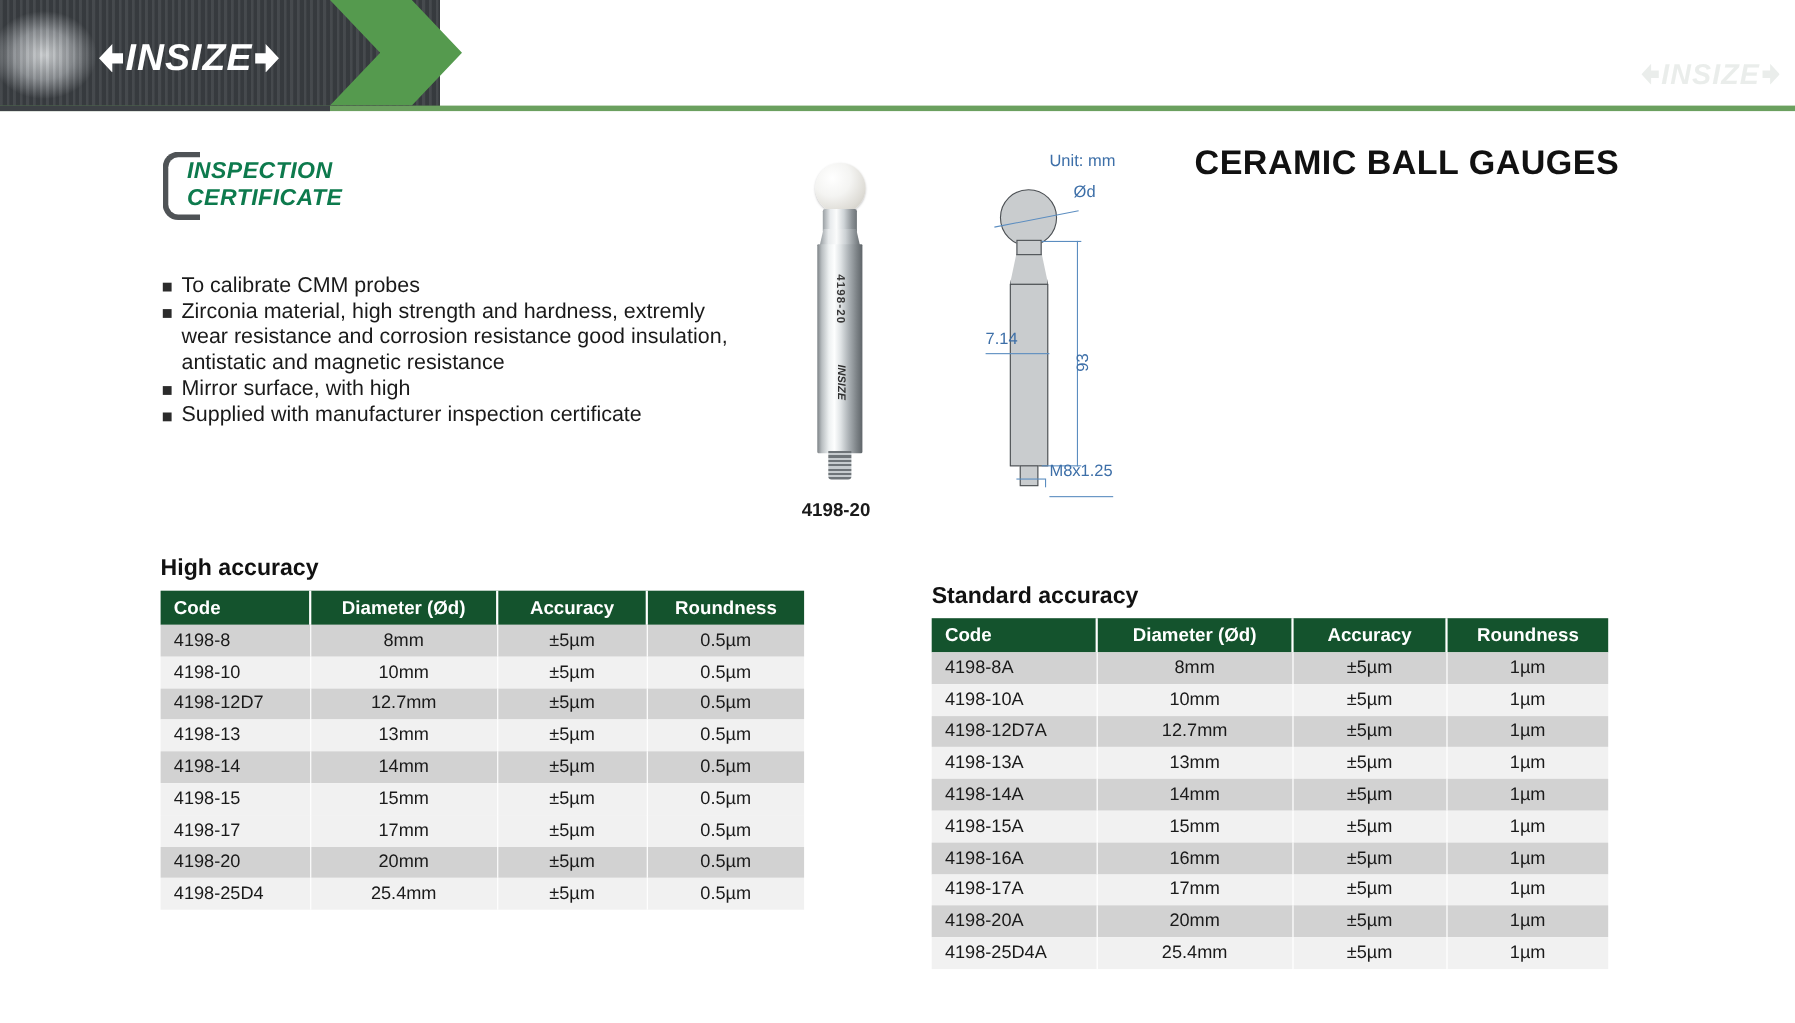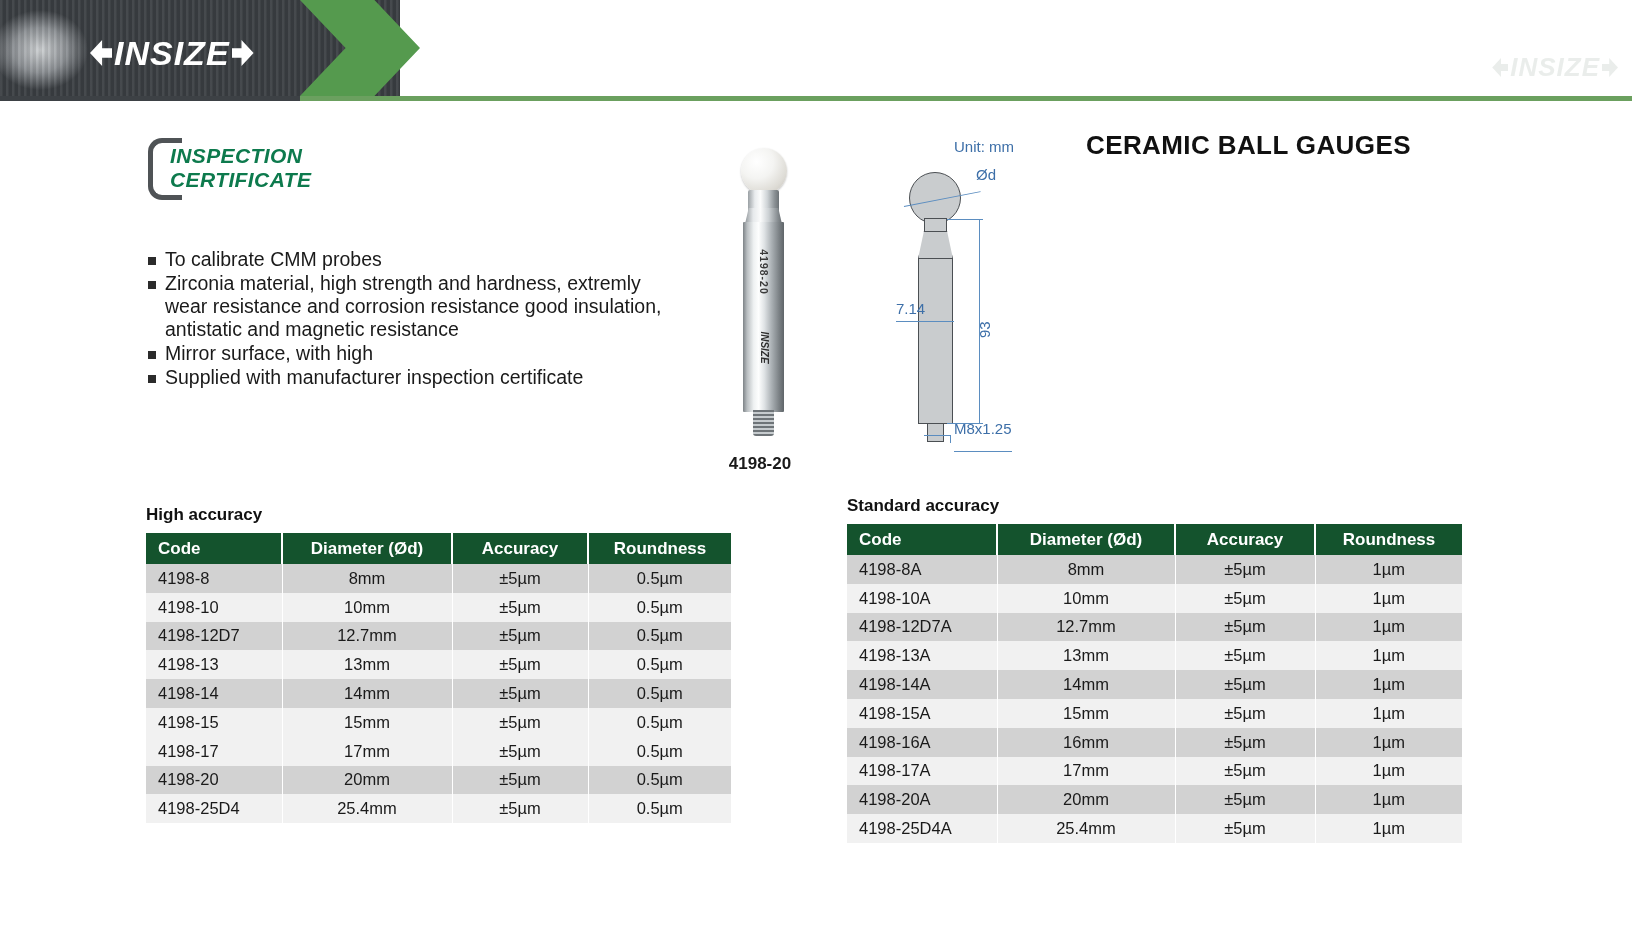--- a/index.html
+++ b/index.html
@@ -175,47 +175,47 @@
     transform:rotate(-90deg);transform-origin:left top;white-space:nowrap;
   }
   .leader{
     position:absolute;height:0;border-top:1.3px solid #5b8dc0;
     transform-origin:left center;
   }
 
   
   .page-title{
     position:absolute;left:1086px;top:130px;
-    font-size:26px;font-weight:bold;letter-spacing:.4px;color:#111111;
+    font-size:31px;font-weight:bold;letter-spacing:.4px;color:#111111;
     white-space:nowrap;
   }
 
   
   .table-block{position:absolute;}
-  .table-title{font-size:17px;font-weight:bold;color:#111;margin-bottom:8px;}
+  .table-title{font-size:21px;font-weight:bold;color:#111;margin-bottom:8px;}
   table.spec{border-collapse:collapse;table-layout:fixed;}
   table.spec th{
     background:#14532d;color:#ffffff;font-size:17px;font-weight:bold;
     height:31px;padding:0 12px;text-align:left;
     border-right:2px solid #ffffff;
   }
   table.spec th.c{text-align:center;padding:0;}
   table.spec th:last-child{border-right:none;}
   table.spec td{
     height:28.8px;font-size:16.5px;color:#1a1a1a;padding:0 12px;
     border-right:1.6px solid #ffffff;
   }
   table.spec td.c{text-align:center;padding:0;}
   table.spec td:last-child{border-right:none;}
   table.spec td.code{font-weight:normal;}
   table.spec tr.odd td{background:#d2d2d2;}
   table.spec tr.even td{background:#f1f1f1;}
 
   .tbl-left{left:146px;top:505px;}
-  .tbl-right{left:847px;top:496px;}
+  .tbl-right{left:847px;top:530px;}
 </style>
 </head>
 <body>
 
 <div class="header">
   <div class="header-photo"></div>
   <div class="header-photo-lines"></div>
   <div class="header-green-arrow"></div>
   <div class="insize-logo">
     <span class="arrow-l"></span>

